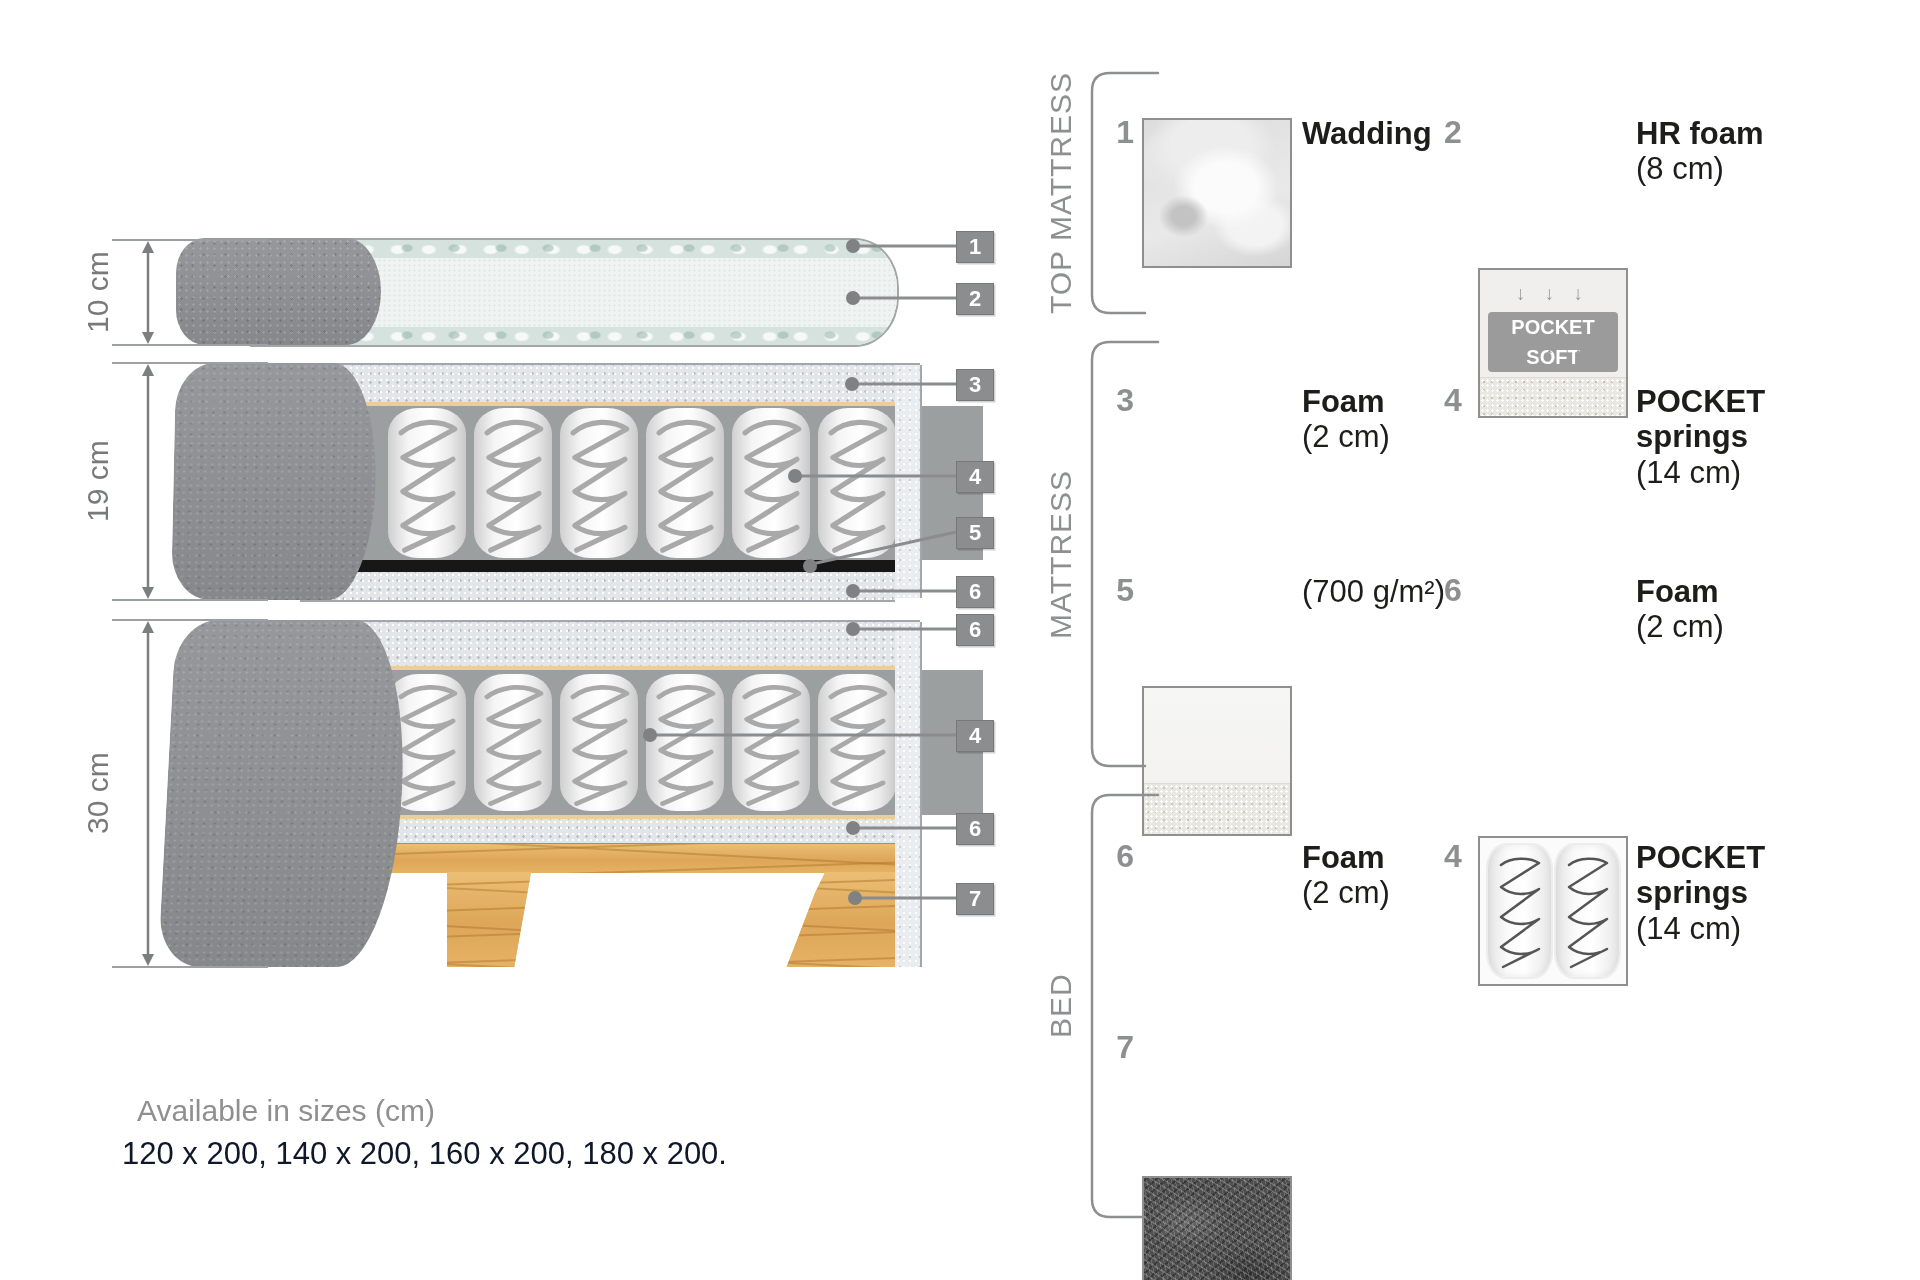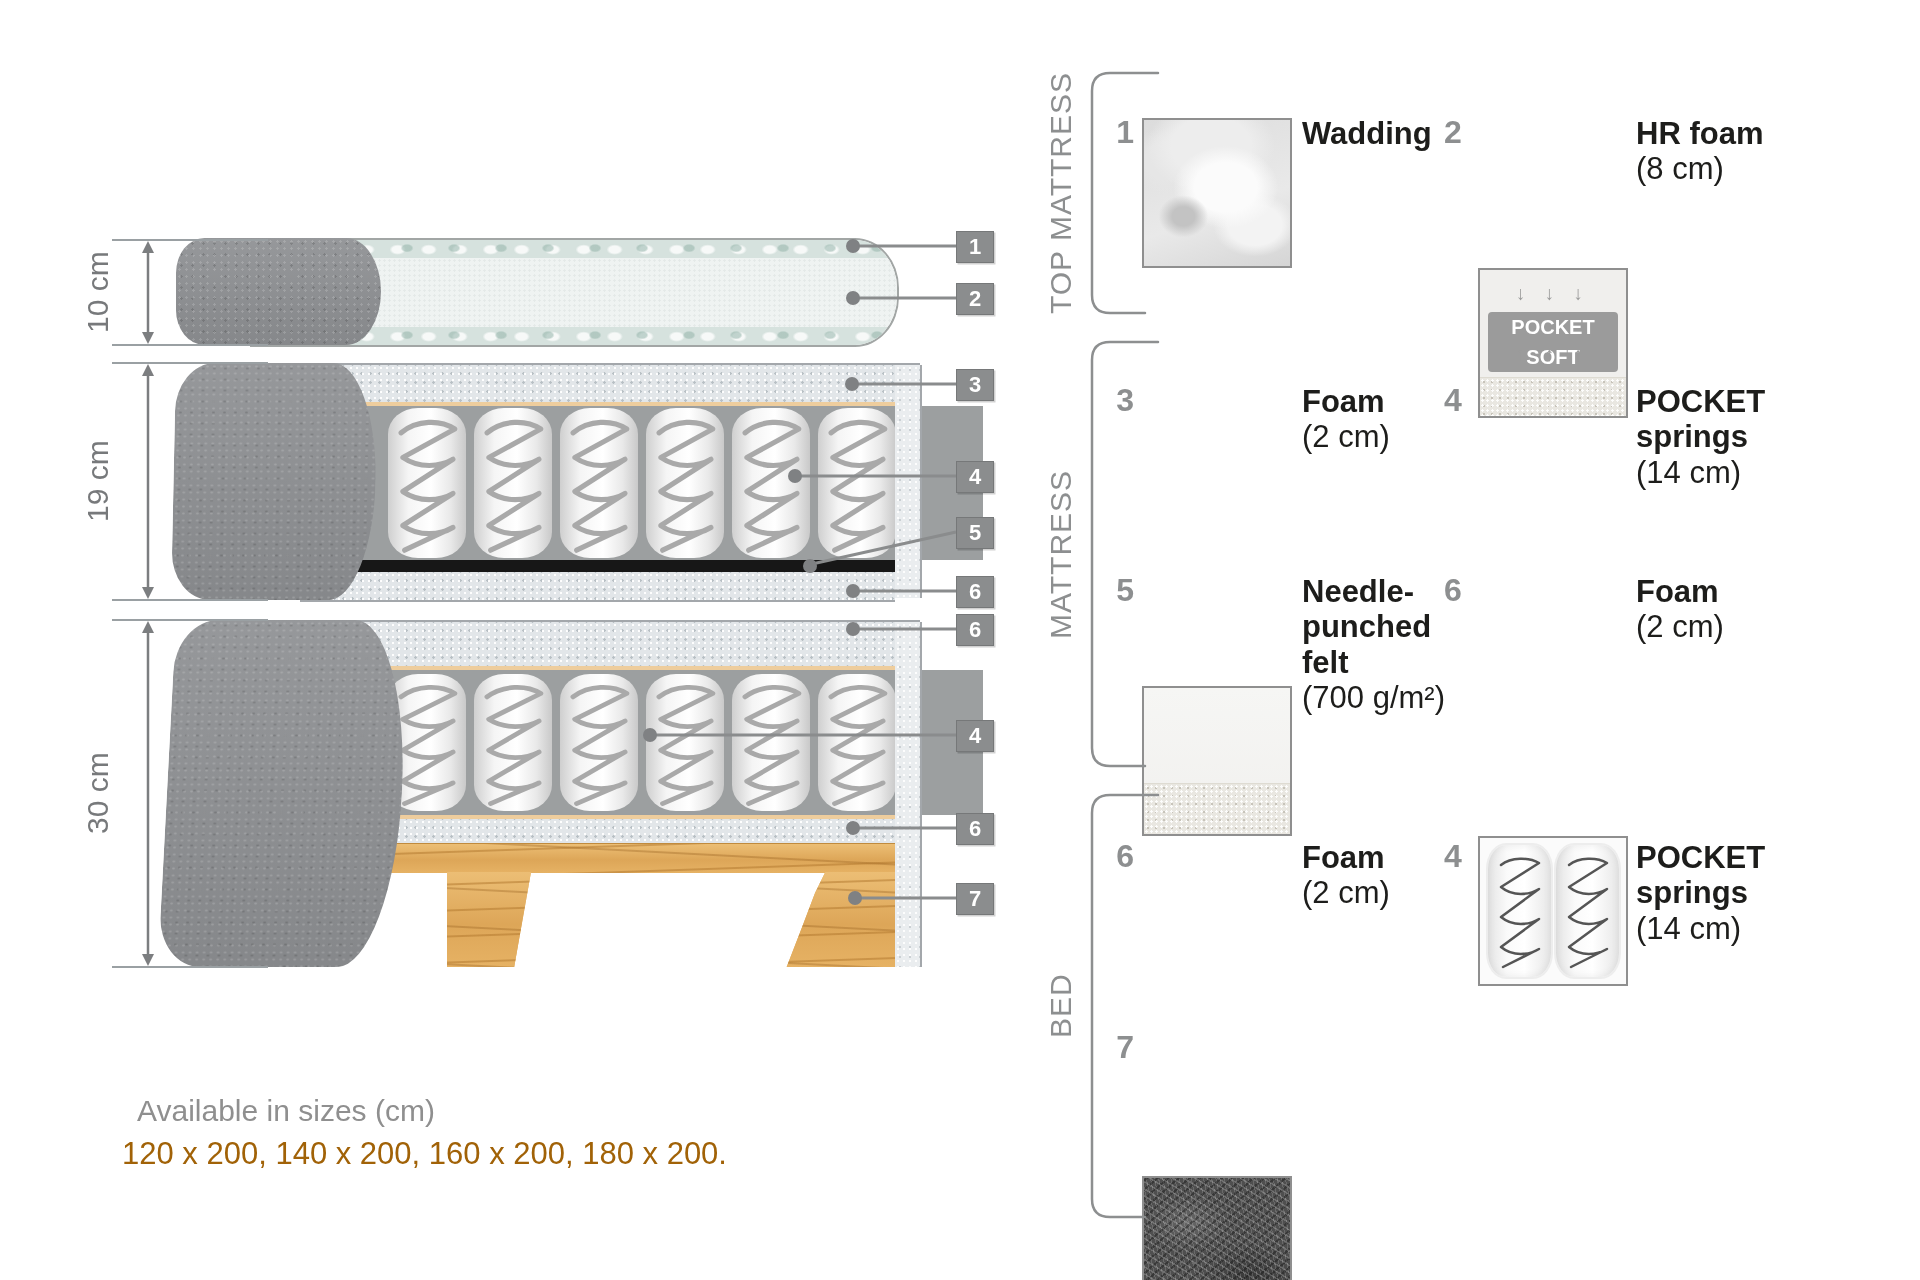--- a/index.html
+++ b/index.html
@@ -113,21 +113,21 @@
     border-radius:18px / 24px;box-shadow:0 0 0 2px #ededed, inset 0 0 8px rgba(0,0,0,.08);}
   .pocket svg{position:absolute;inset:6px 5px;width:53px;height:120px;}
   .sw-extra{background:linear-gradient(#f0efed 0 74%,#e2dfd8 74%);}
   .es-banner{position:absolute;left:8px;right:8px;top:42px;background:#9b9b9b;color:#fff;
              font-weight:bold;font-size:20px;text-align:center;line-height:30px;border-radius:4px;}
   .es-arrows{position:absolute;left:0;right:0;text-align:center;color:#9b9b9b;
              font-weight:bold;font-size:19px;letter-spacing:7px;}
   .es-up{top:74px;} .es-dn{top:13px;}
 
   .footer-title{color:#8f8f8f;font-size:30px;}
-  .footer-sizes{color:#a16207;font-size:31px;}
+  .footer-sizes{color:#0f172a;font-size:31px;}
 
   svg.overlay{position:absolute;left:0;top:0;width:1920px;height:1280px;z-index:4;pointer-events:none;}
 </style>
 </head>
 <body>
 
 <svg width="0" height="0" style="position:absolute">
   <defs>
     <symbol id="coil" viewBox="0 0 78 150" preserveAspectRatio="none">
       <path d="M10 22 C28 8 54 8 70 18 L12 48 C30 60 54 58 68 50 L12 84 C30 96 54 94 68 86 L12 120 C30 132 54 130 68 122 L14 146" fill="none" stroke="#a9a9a9" stroke-width="5.5" stroke-linecap="round" stroke-linejoin="round"></path>
@@ -355,23 +355,20 @@
     </div>
     <div class="abs llabel" style="left:1636px;top:384px;width:220px;">
       <span class="nm">POCKET
 springs</span>
       <span class="dt">(14 cm)</span>
     </div>
 
     <div class="abs lnum" style="left:1086px;top:572px;width:48px;text-align:right;">5</div>
     <div class="abs swatch sw-felt" style="left:1142px;top:576px;"></div>
     <div class="abs llabel" style="left:1302px;top:574px;width:190px;">
-      <span class="nm">Needle-
-punched
-felt</span>
       <span class="dt">(700 g/m²)</span>
     </div>
 
     <div class="abs lnum" style="left:1444px;top:572px;width:40px;">6</div>
 
     <div class="abs llabel" style="left:1636px;top:574px;width:220px;">
       <span class="nm">Foam</span>
       <span class="dt">(2 cm)</span>
     </div>
 

